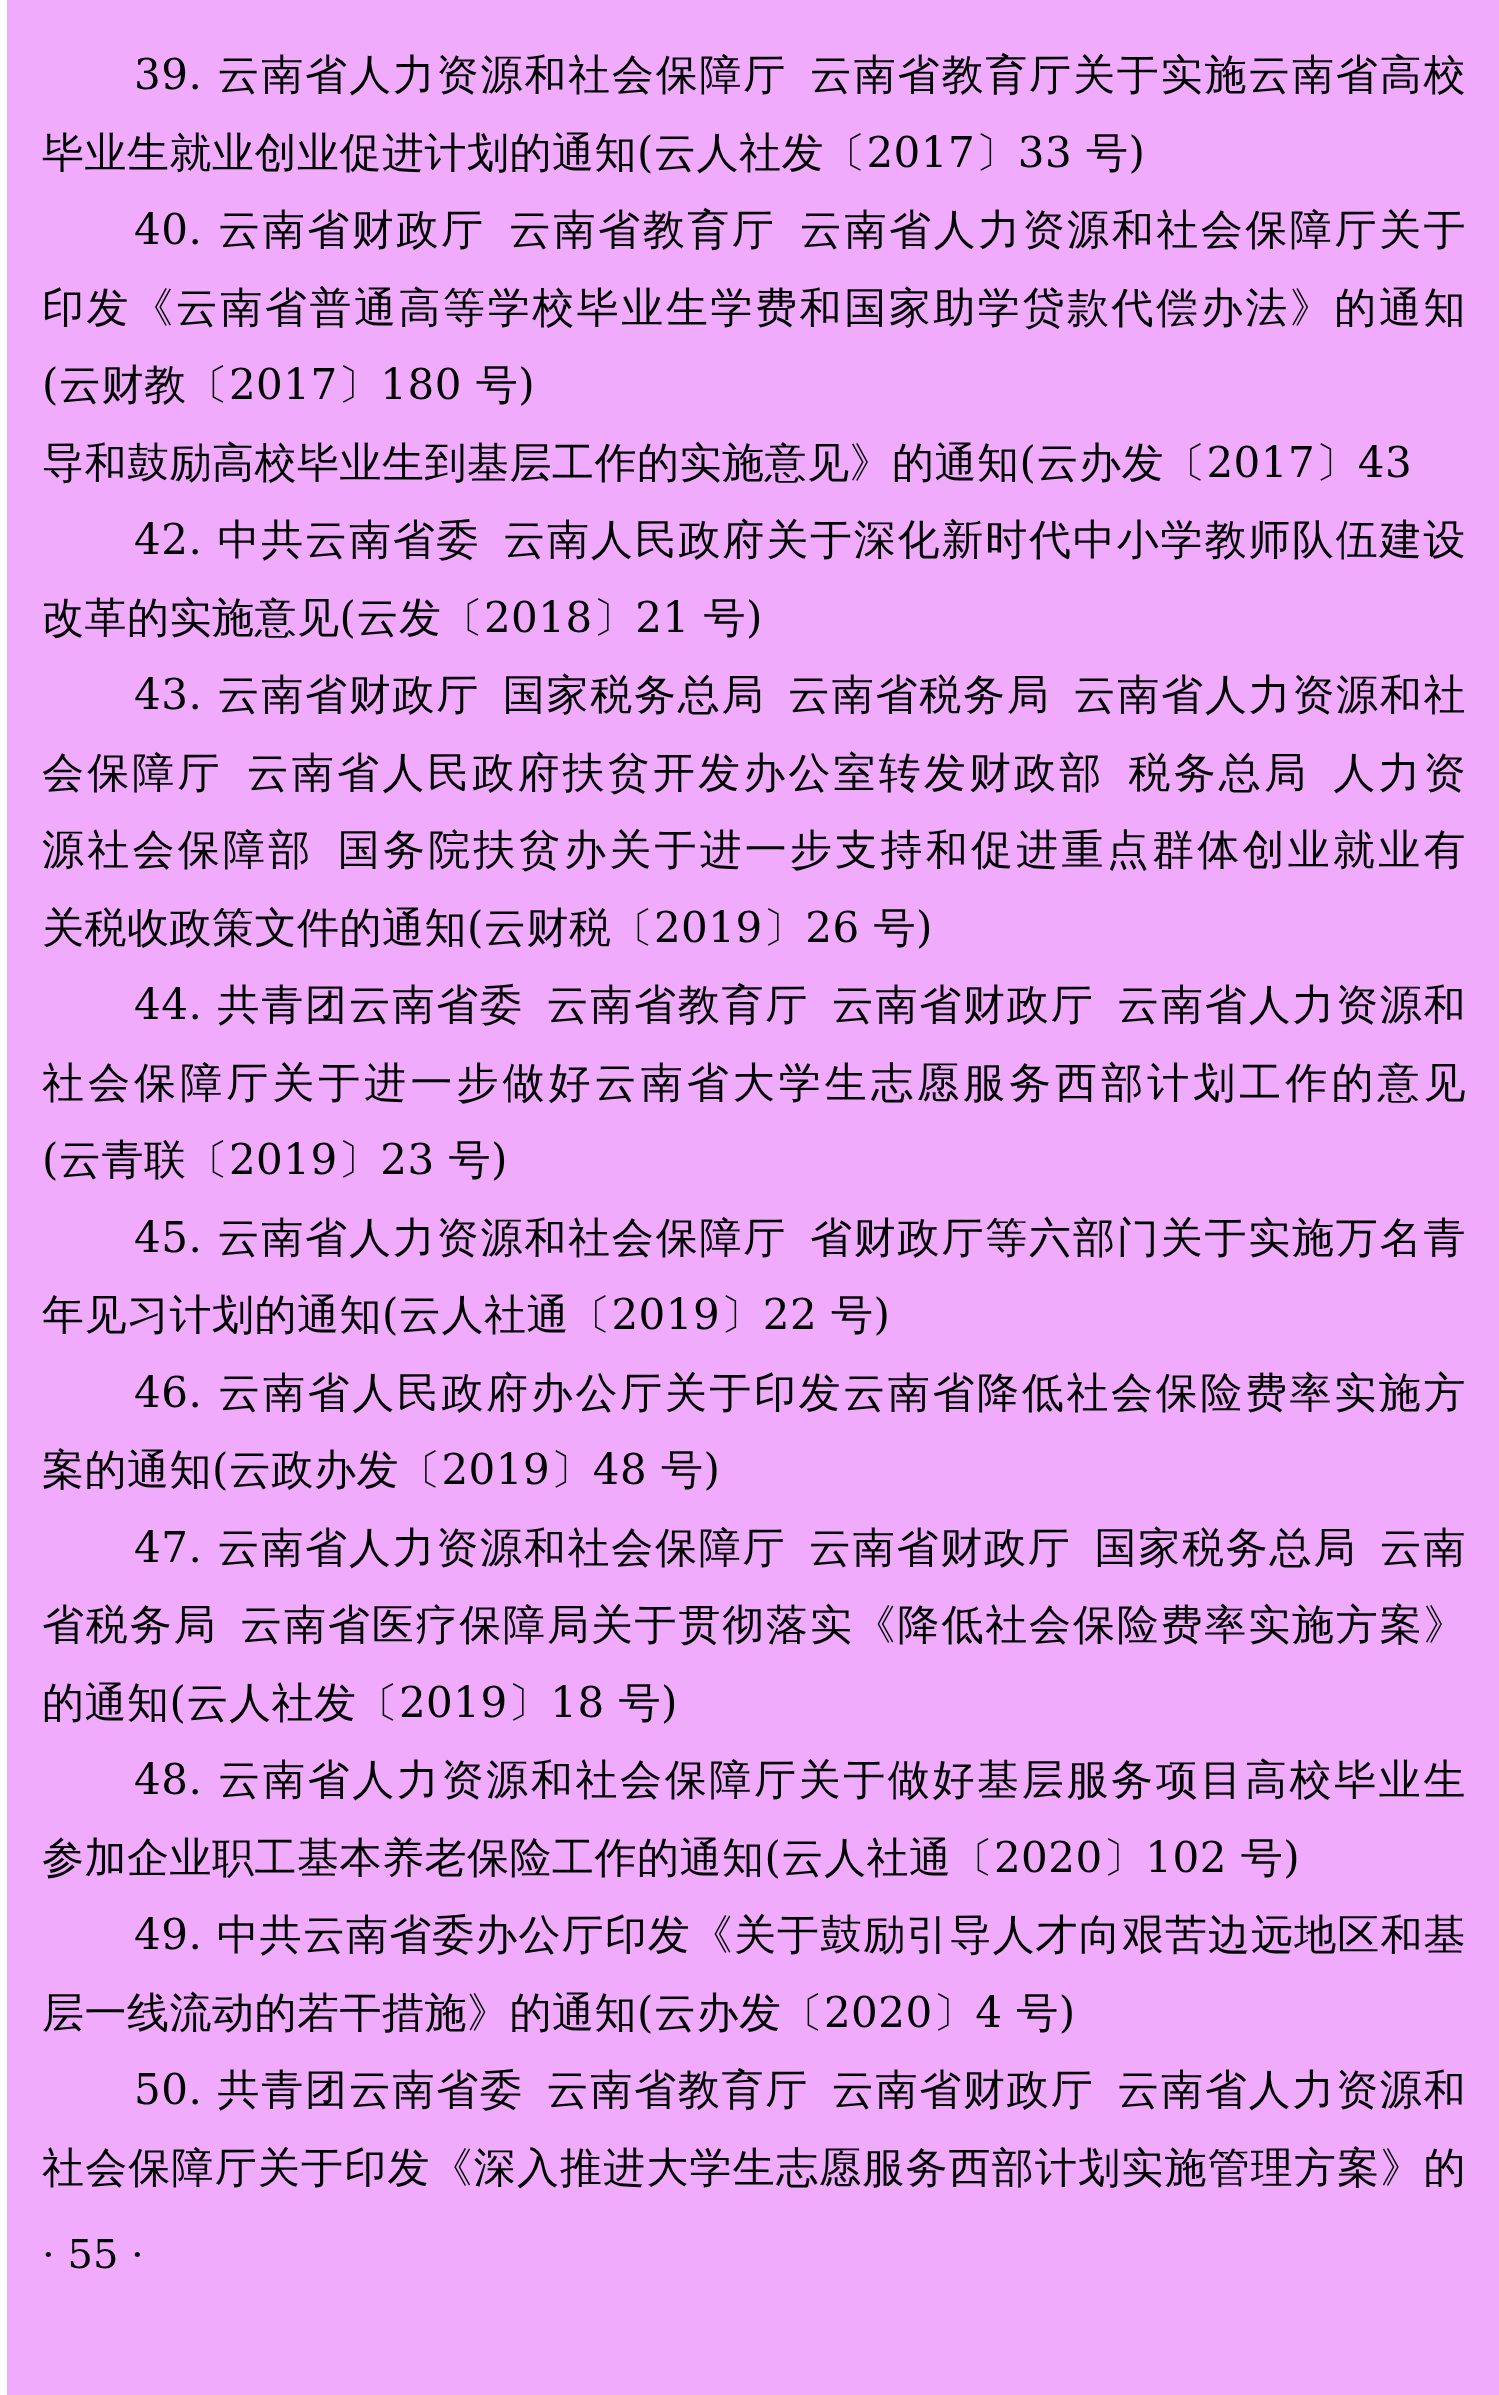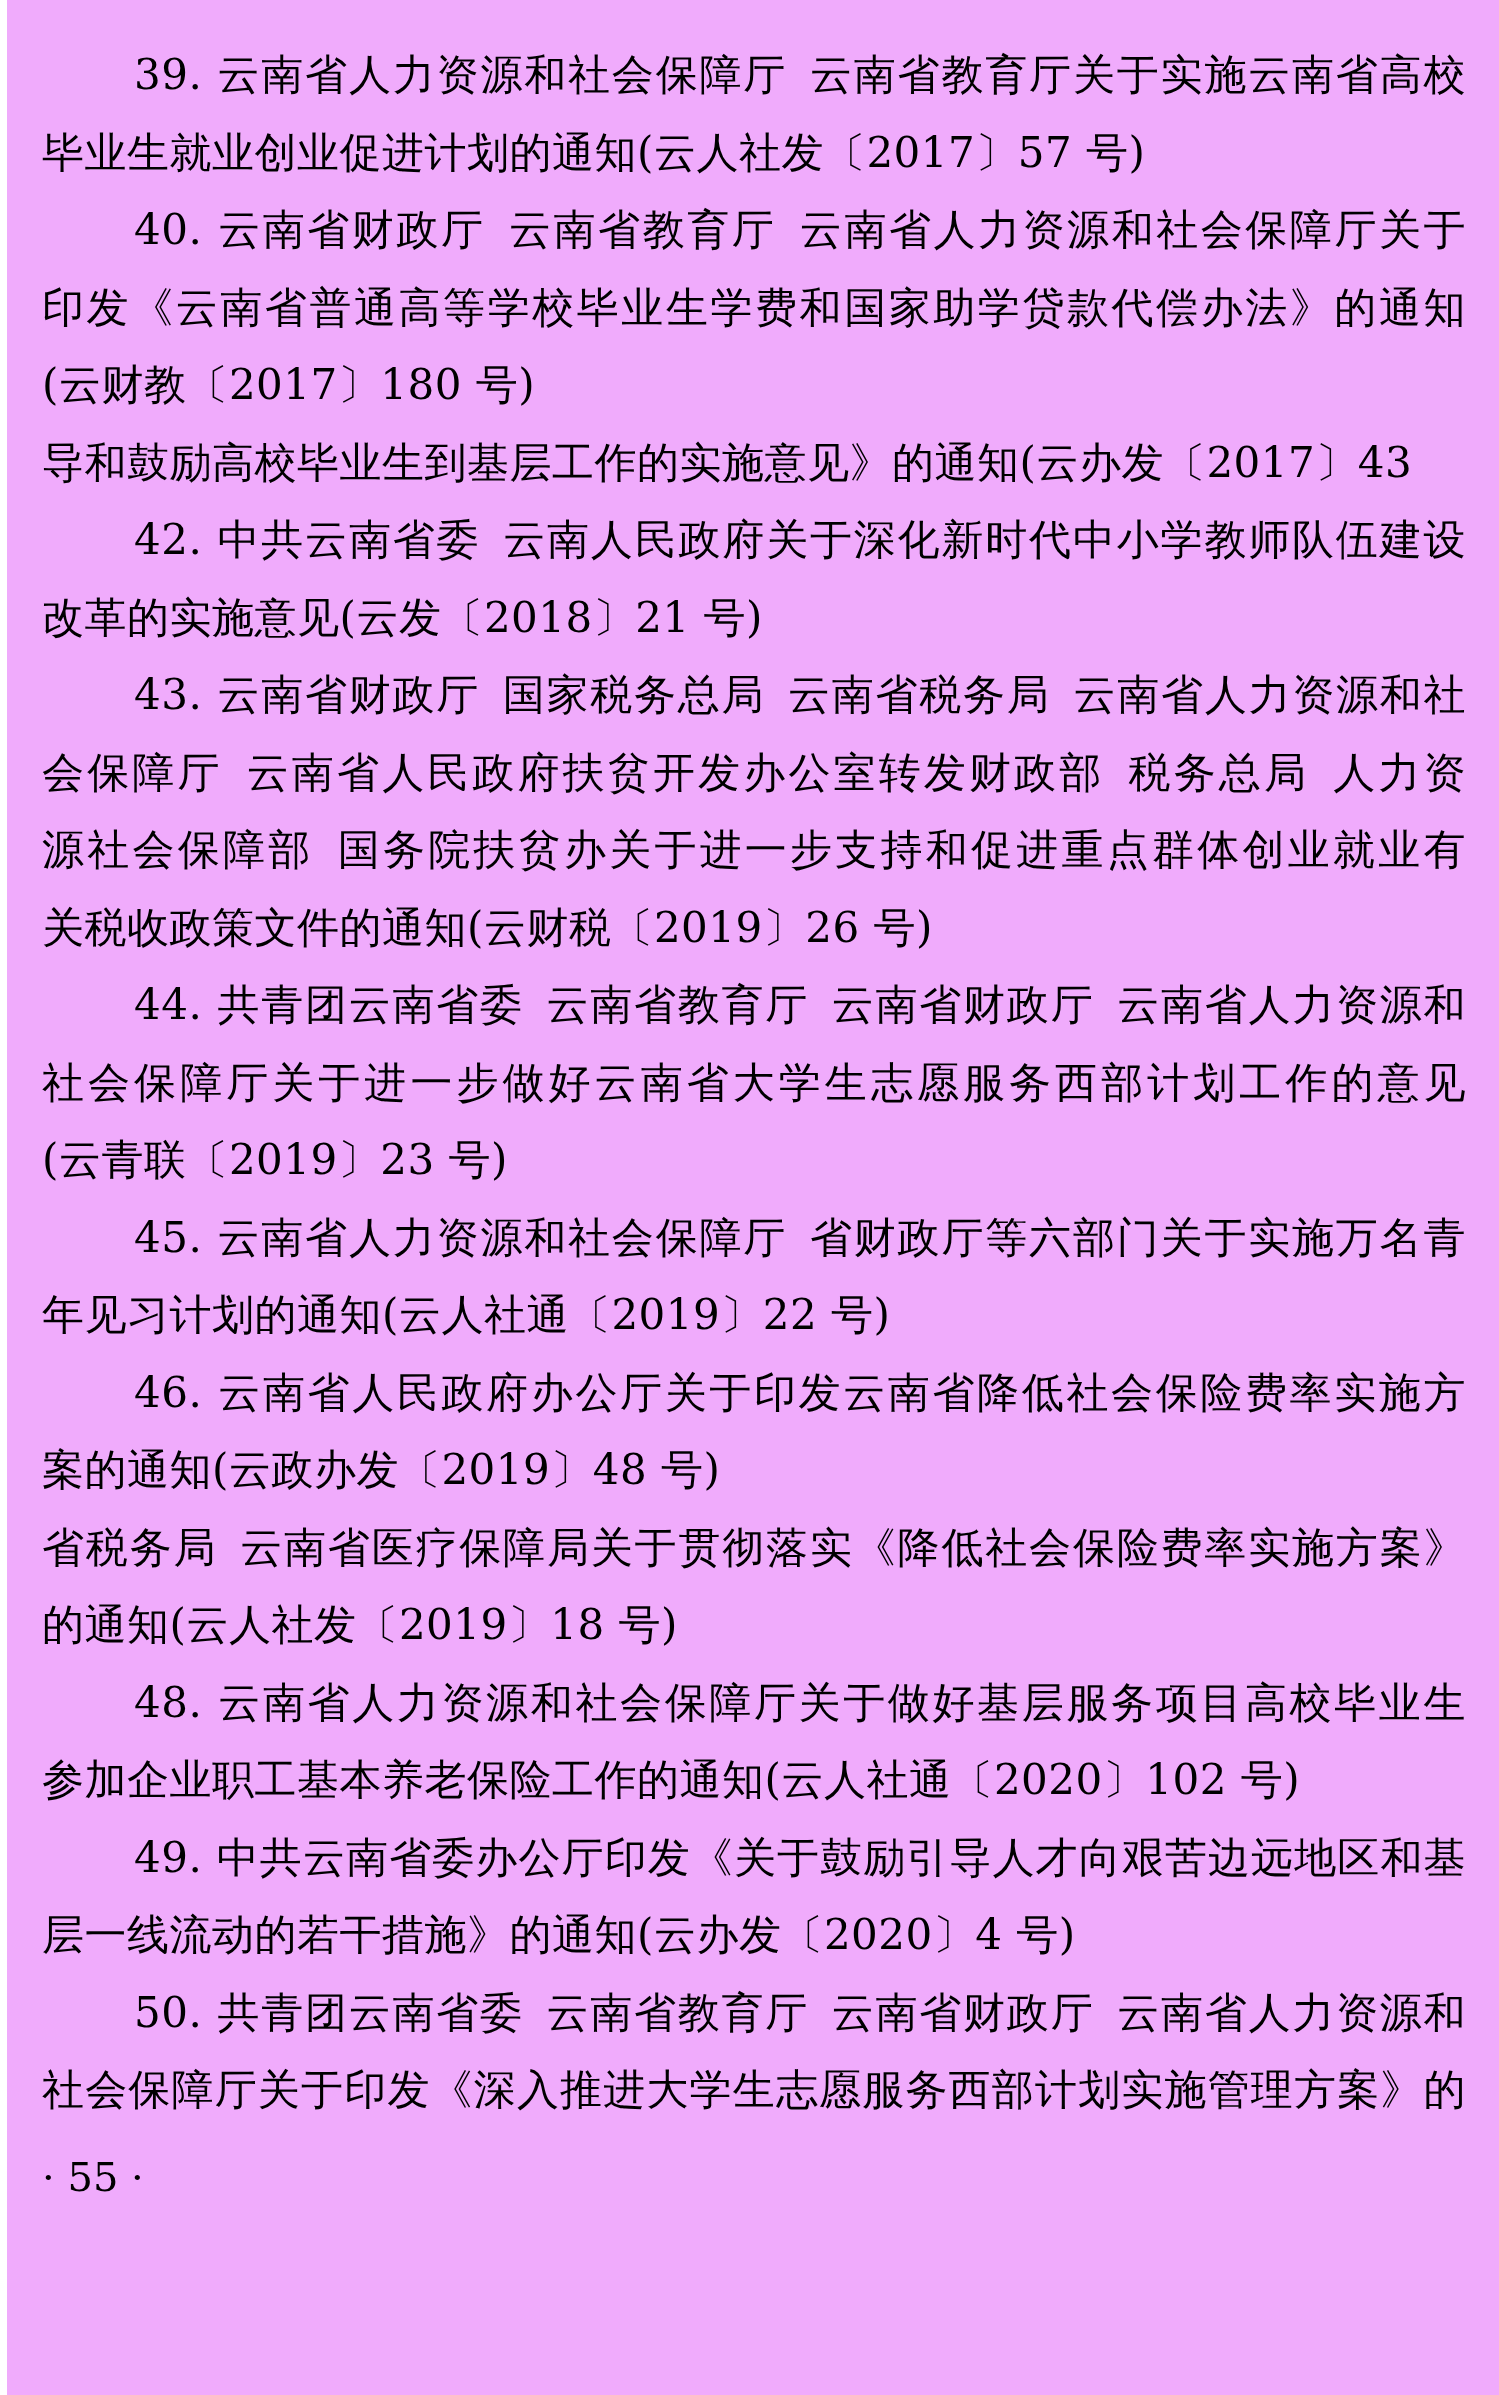--- a/index.html
+++ b/index.html
@@ -44,38 +44,39 @@
     line-height: 48px;
     color: #000000;
   }
 </style>
 </head>
 <body>
 
 <div class="page">
   <div class="text-block">
       <div class="line indent stretch">39. 云南省人力资源和社会保障厅 云南省教育厅关于实施云南省高校</div>
-      <div class="line">毕业生就业创业促进计划的通知(云人社发〔2017〕57 号)</div>
+      <div class="line">毕业生就业创业促进计划的通知(云人社发〔2017〕33 号)</div>
       <div class="line indent stretch">40. 云南省财政厅 云南省教育厅 云南省人力资源和社会保障厅关于</div>
       <div class="line stretch">印发《云南省普通高等学校毕业生学费和国家助学贷款代偿办法》的通知</div>
       <div class="line">(云财教〔2017〕180 号)</div>
       <div class="line">导和鼓励高校毕业生到基层工作的实施意见》的通知(云办发〔2017〕43 号)</div>
       <div class="line indent stretch">42. 中共云南省委 云南人民政府关于深化新时代中小学教师队伍建设</div>
       <div class="line">改革的实施意见(云发〔2018〕21 号)</div>
       <div class="line indent stretch">43. 云南省财政厅 国家税务总局 云南省税务局 云南省人力资源和社</div>
       <div class="line stretch">会保障厅 云南省人民政府扶贫开发办公室转发财政部 税务总局 人力资</div>
       <div class="line stretch">源社会保障部 国务院扶贫办关于进一步支持和促进重点群体创业就业有</div>
       <div class="line">关税收政策文件的通知(云财税〔2019〕26 号)</div>
       <div class="line indent stretch">44. 共青团云南省委 云南省教育厅 云南省财政厅 云南省人力资源和</div>
       <div class="line stretch">社会保障厅关于进一步做好云南省大学生志愿服务西部计划工作的意见</div>
       <div class="line">(云青联〔2019〕23 号)</div>
       <div class="line indent stretch">45. 云南省人力资源和社会保障厅 省财政厅等六部门关于实施万名青</div>
       <div class="line">年见习计划的通知(云人社通〔2019〕22 号)</div>
       <div class="line indent stretch">46. 云南省人民政府办公厅关于印发云南省降低社会保险费率实施方</div>
       <div class="line">案的通知(云政办发〔2019〕48 号)</div>
+      <div class="line indent stretch">47. 云南省人力资源和社会保障厅 云南省财政厅 国家税务总局 云南</div>
       <div class="line stretch">省税务局 云南省医疗保障局关于贯彻落实《降低社会保险费率实施方案》</div>
       <div class="line">的通知(云人社发〔2019〕18 号)</div>
       <div class="line indent stretch">48. 云南省人力资源和社会保障厅关于做好基层服务项目高校毕业生</div>
       <div class="line">参加企业职工基本养老保险工作的通知(云人社通〔2020〕102 号)</div>
       <div class="line indent stretch">49. 中共云南省委办公厅印发《关于鼓励引导人才向艰苦边远地区和基</div>
       <div class="line">层一线流动的若干措施》的通知(云办发〔2020〕4 号)</div>
       <div class="line indent stretch">50. 共青团云南省委 云南省教育厅 云南省财政厅 云南省人力资源和</div>
       <div class="line stretch">社会保障厅关于印发《深入推进大学生志愿服务西部计划实施管理方案》的</div>
     </div>
   <div class="pagenum">· 55 ·</div>

